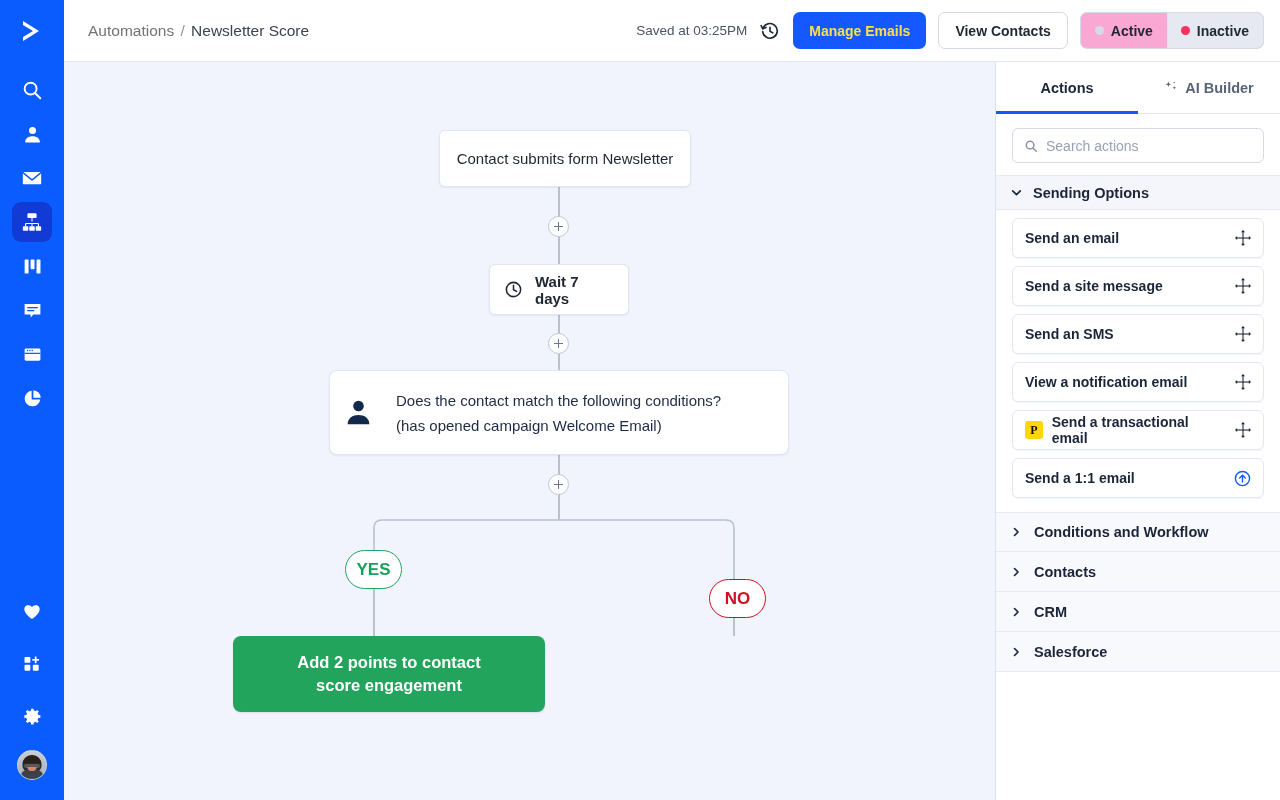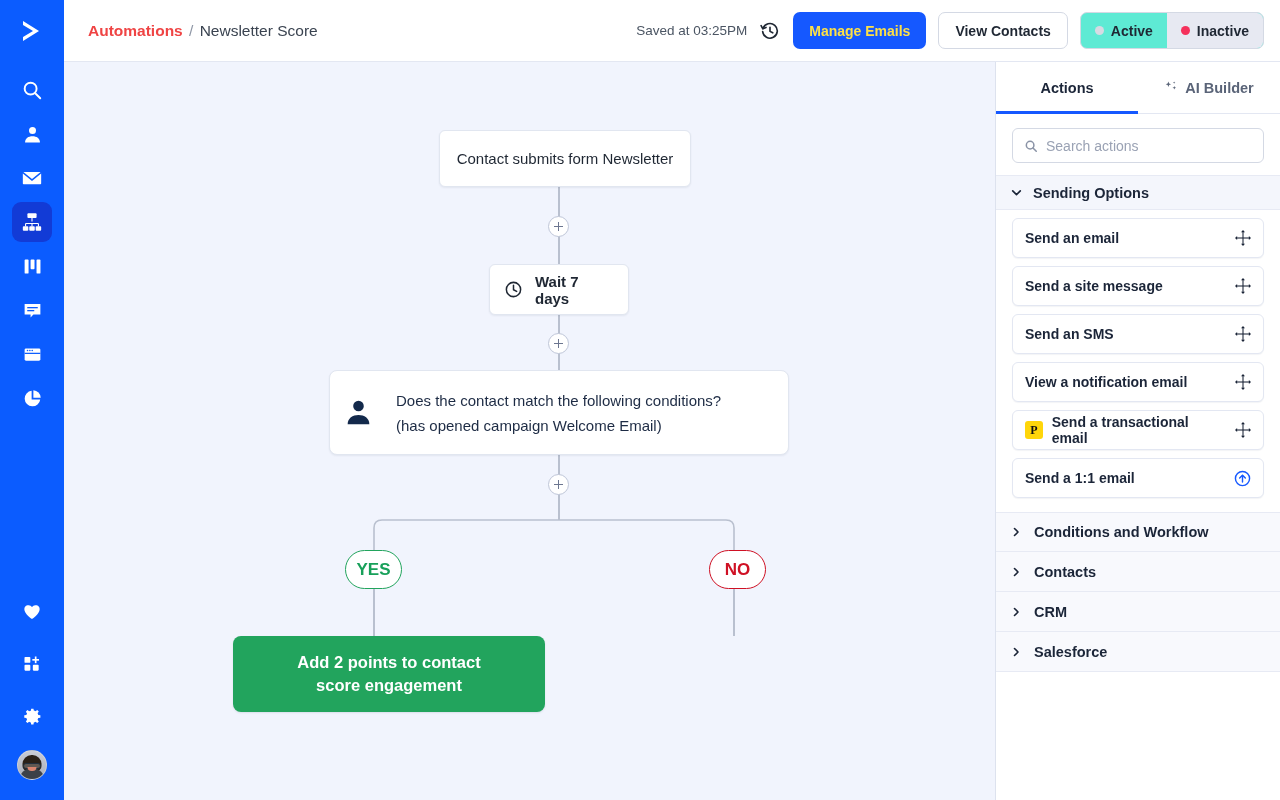--- a/index.html
+++ b/index.html
@@ -62,35 +62,35 @@
   
   .main { flex: 1; display: flex; flex-direction: column; height: 800px; min-width: 0; }
 
   
   .topbar {
     height: 62px; background: #fff; display: flex; align-items: center;
     padding: 0 16px 0 24px; flex: 0 0 62px;
     border-bottom: 1px solid #E3E7F2;
   }
   .crumb { font-size: 15.5px; color: #3A4350; white-space: nowrap; }
-  .crumb .lnk { color: #ef4444; font-weight: bold; cursor: pointer; }
+  .crumb .lnk { color: #737373; font-weight: normal; cursor: pointer; }
   .crumb .sep { color: #8f97a6; margin: 0 2px; }
   .topbar-right { margin-left: auto; display: flex; align-items: center; gap: 12px; }
   .saved { font-size: 13.5px; color: #4B5563; white-space: nowrap; }
   .hist-icon { cursor: pointer; display: flex; align-items: center; }
   .btn {
     height: 37px; border-radius: 7px; font-size: 14px; font-weight: bold;
     display: flex; align-items: center; justify-content: center;
     padding: 0 16px; cursor: pointer; white-space: nowrap;
   }
   .btn-primary { background: #1558FF; color: #fde047; }
   .btn-ghost { background: #fff; color: #1F2733; border: 1px solid #D4D9E4; }
   .seg {
     height: 37px; display: flex; border: 1px solid #D4D9E4; border-radius: 7px; overflow: hidden;
-    background: #5eead4;
+    background: #f9a8d4;
   }
   .seg-item {
     display: flex; align-items: center; gap: 7px; padding: 0 14px;
     font-size: 14px; font-weight: bold; color: #1F2733; cursor: pointer;
   }
   .seg-item.on { background: #E7E9F2; }
   .dot { width: 9px; height: 9px; border-radius: 50%; display: inline-block; }
 
   
   .body { flex: 1; display: flex; min-height: 0; }
@@ -128,21 +128,21 @@
   .plus::before, .plus::after { content:""; position:absolute; background:#6C7690; }
   .plus::before { width: 9px; height: 1.6px; }
   .plus::after { width: 1.6px; height: 9px; }
   .branch {
     position: absolute; border-radius: 22px; background: #fff;
     display: flex; align-items: center; justify-content: center;
     font-size: 17px; font-weight: bold; cursor: pointer;
     width: 57px; height: 39px;
   }
   .branch-yes { left: 281px; top: 488px; border: 1.6px solid #22A45D; color: #18A05A; }
-  .branch-no  { left: 645px; top: 488px; border: 1.6px solid #CF1124; color: #CF1124; }
+  .branch-no  { left: 645px; top: 517px; border: 1.6px solid #CF1124; color: #CF1124; }
   .edge { position: absolute; background: #B9C0CF; }
 
   
   .panel {
     width: 285px; flex: 0 0 285px; background: #fff;
     border-left: 1px solid #DDE2EE; display: flex; flex-direction: column; min-height: 0;
   }
   .tabs { display: flex; height: 52px; border-bottom: 1px solid #E3E7F2; flex: 0 0 52px; }
   .tab {
     flex: 1; display: flex; align-items: center; justify-content: center; gap: 6px;

